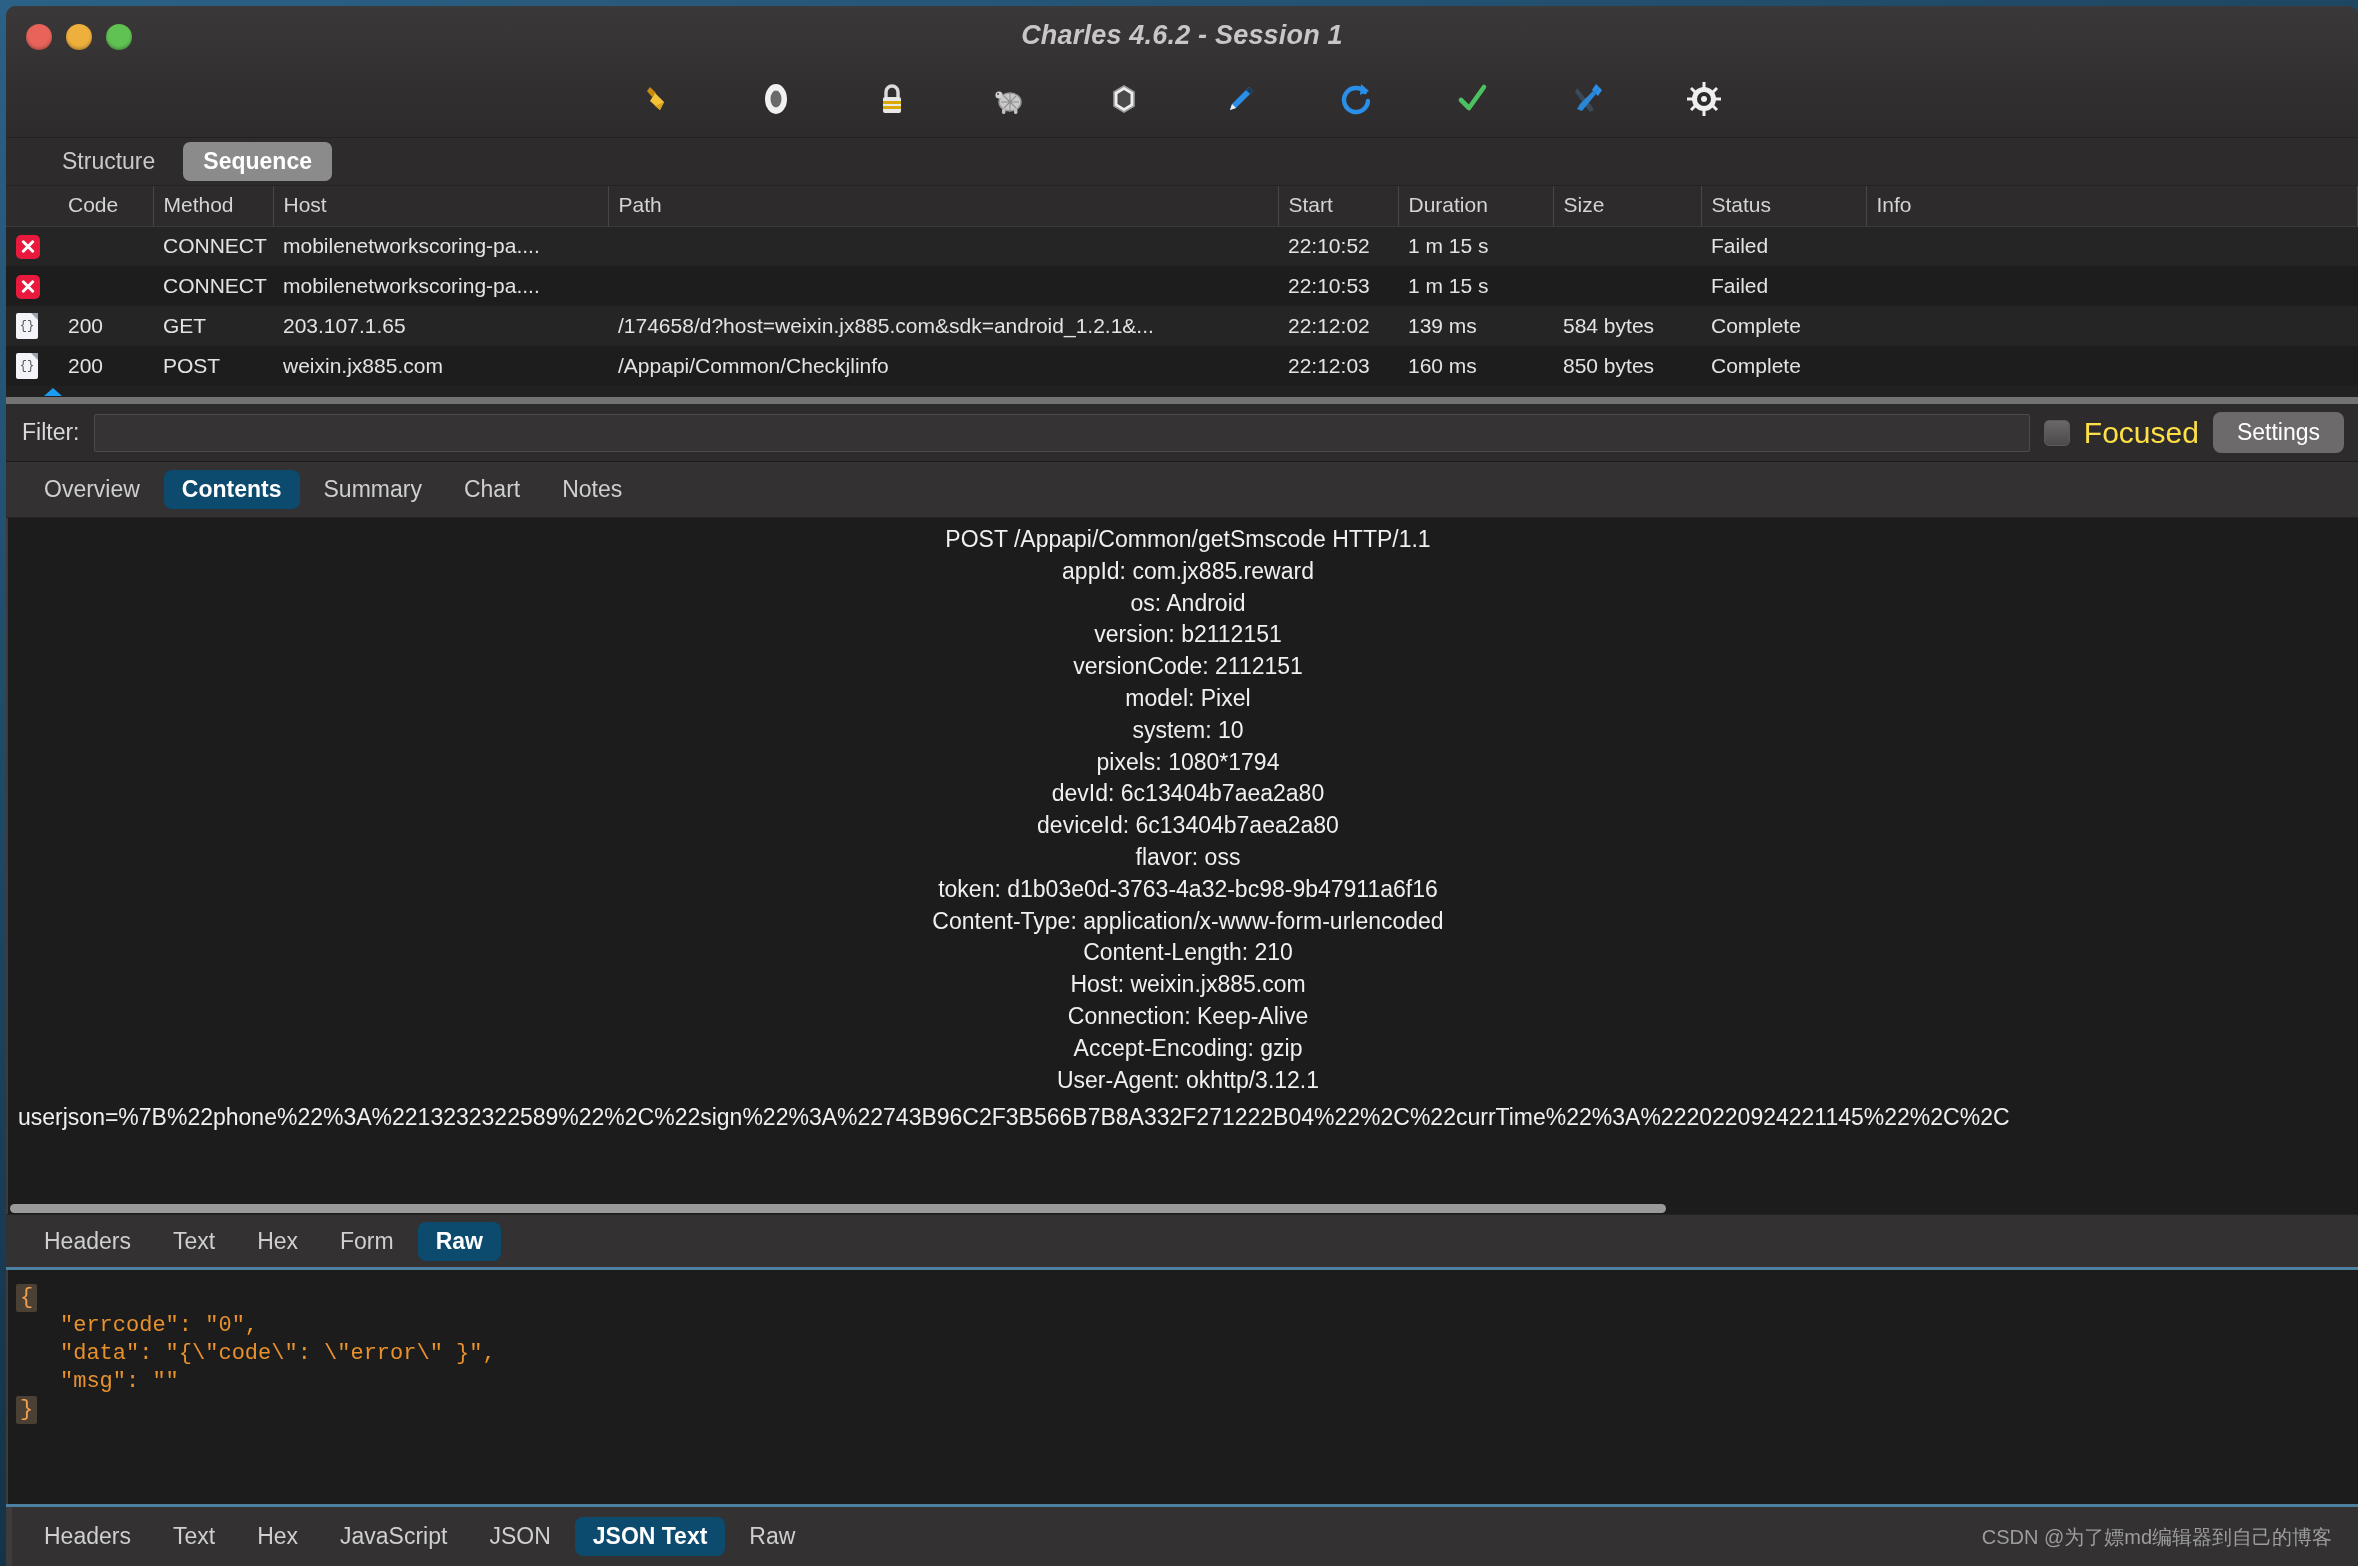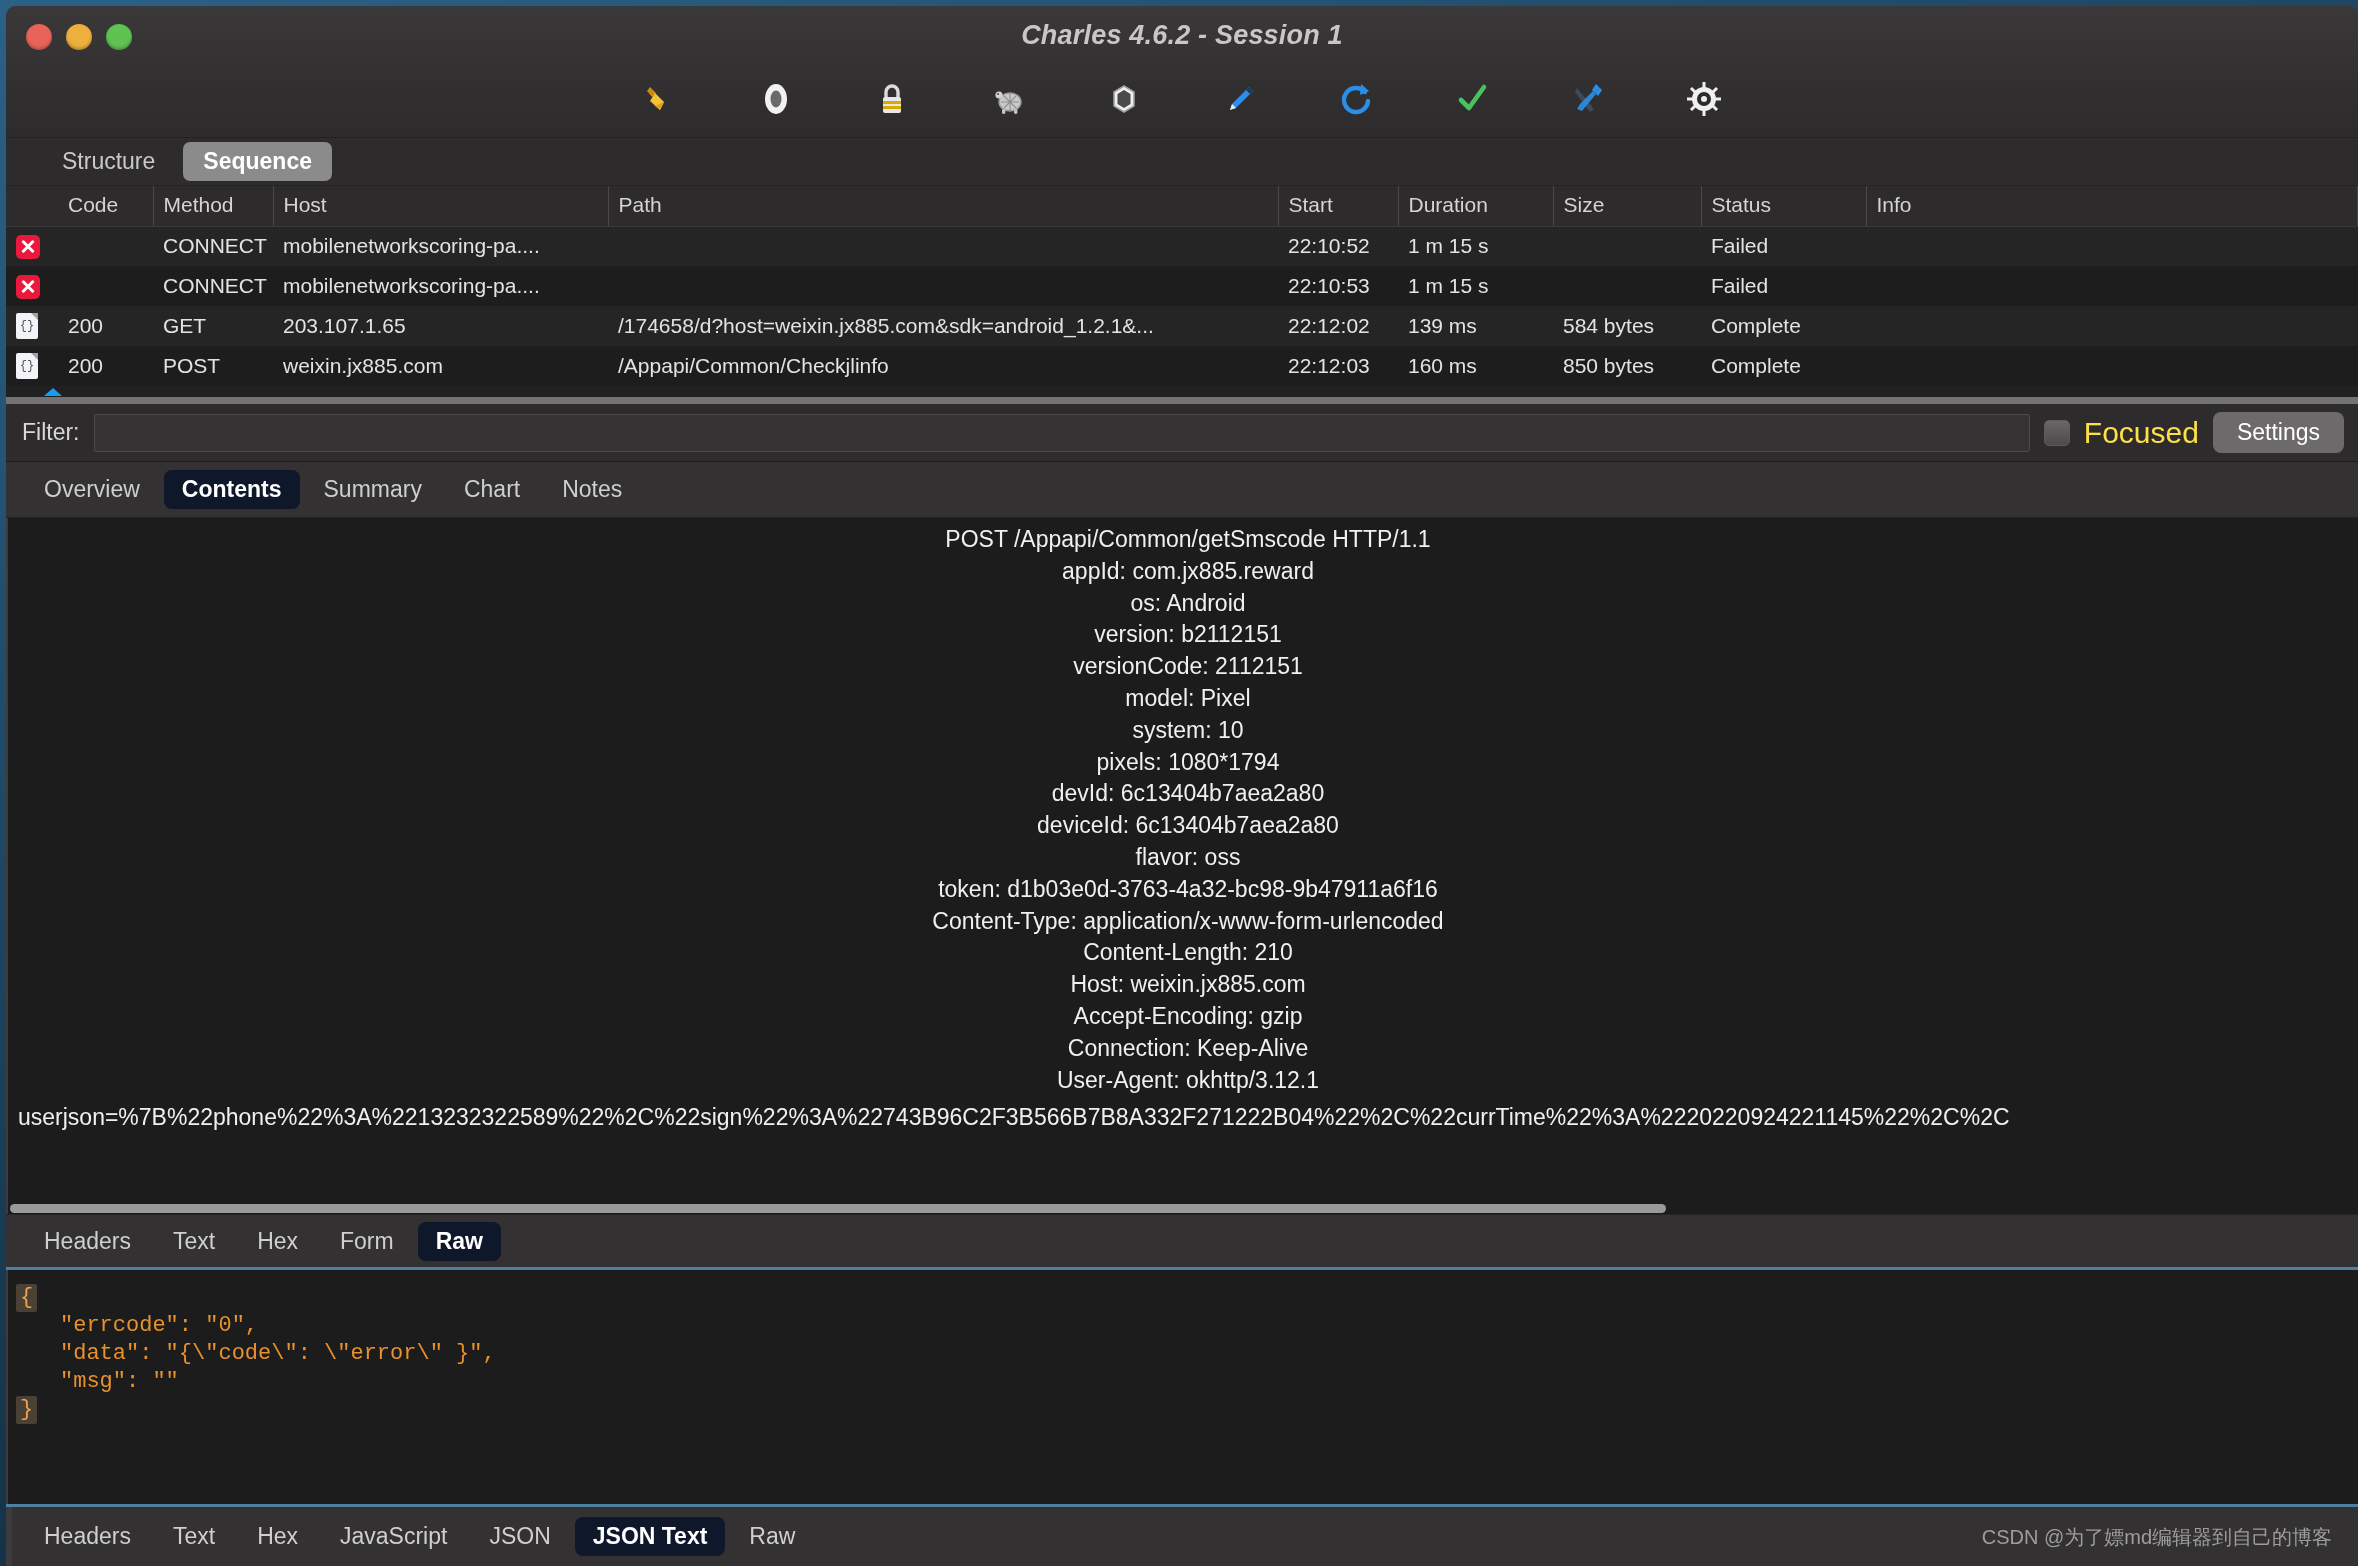--- a/index.html
+++ b/index.html
@@ -188,21 +188,21 @@
     display: flex; align-items: center; gap: 6px;
     padding-left: 20px;
     background: #333132;
   }
   #req-tabs { flex: 0 0 56px; border-bottom: 1px solid #242223; }
   .tab {
     color: #cfcfcf; font-size: 23px;
     padding: 6px 18px; border-radius: 8px;
     cursor: default; white-space: nowrap;
   }
-  .tab.active { background: #0f172a; color: #fff; font-weight: bold; }
+  .tab.active { background: #0c4a6e; color: #fff; font-weight: bold; }
 
   #req-body {
     flex: 1 1 auto;
     background: #1c1c1c;
     color: #f0f0f0;
     font-size: 23px;
     line-height: 31.8px;
     padding: 6px 0 0 10px;
     overflow: hidden;
     position: relative;
@@ -492,22 +492,22 @@
     <div class="line">model: Pixel</div>
     <div class="line">system: 10</div>
     <div class="line">pixels: 1080*1794</div>
     <div class="line">devId: 6c13404b7aea2a80</div>
     <div class="line">deviceId: 6c13404b7aea2a80</div>
     <div class="line">flavor: oss</div>
     <div class="line">token: d1b03e0d-3763-4a32-bc98-9b47911a6f16</div>
     <div class="line">Content-Type: application/x-www-form-urlencoded</div>
     <div class="line">Content-Length: 210</div>
     <div class="line">Host: weixin.jx885.com</div>
+    <div class="line">Connection: Keep-Alive</div>
     <div class="line">Accept-Encoding: gzip</div>
-    <div class="line">Connection: Keep-Alive</div>
     <div class="line">User-Agent: okhttp/3.12.1</div>
     <div class="long-line">userjson=%7B%22phone%22%3A%2213232322589%22%2C%22sign%22%3A%22743B96C2F3B566B7B8A332F271222B04%22%2C%22currTime%22%3A%2220220924221145%22%2C%2C</div>
     <div id="req-hscroll">
       <div class="thumb"></div>
     </div>
   </div>
 
   <div id="req-tabs-bottom">
     <div class="tab">Headers</div>
     <div class="tab">Text</div>

